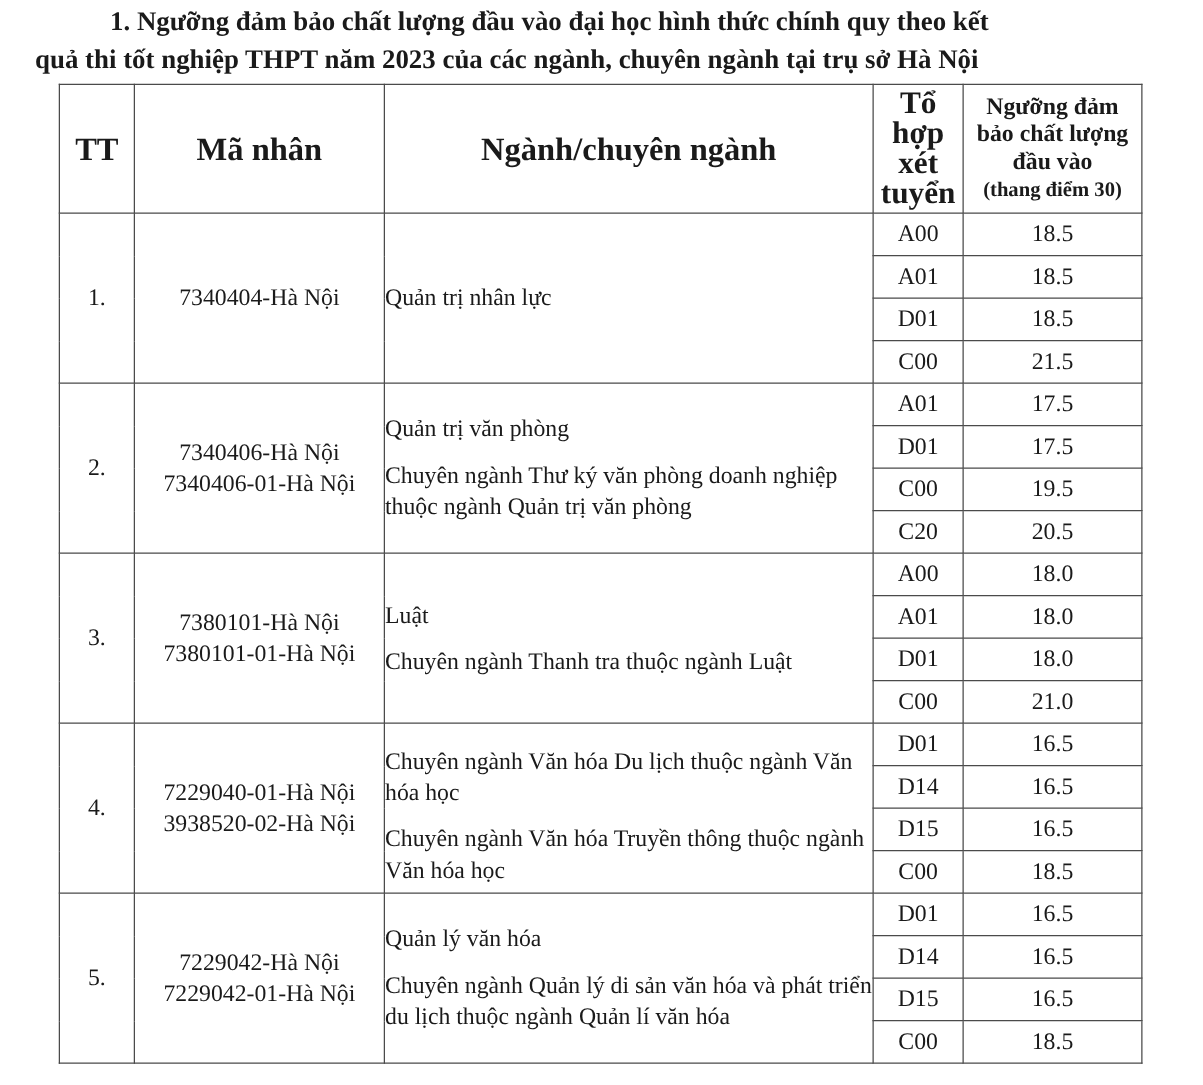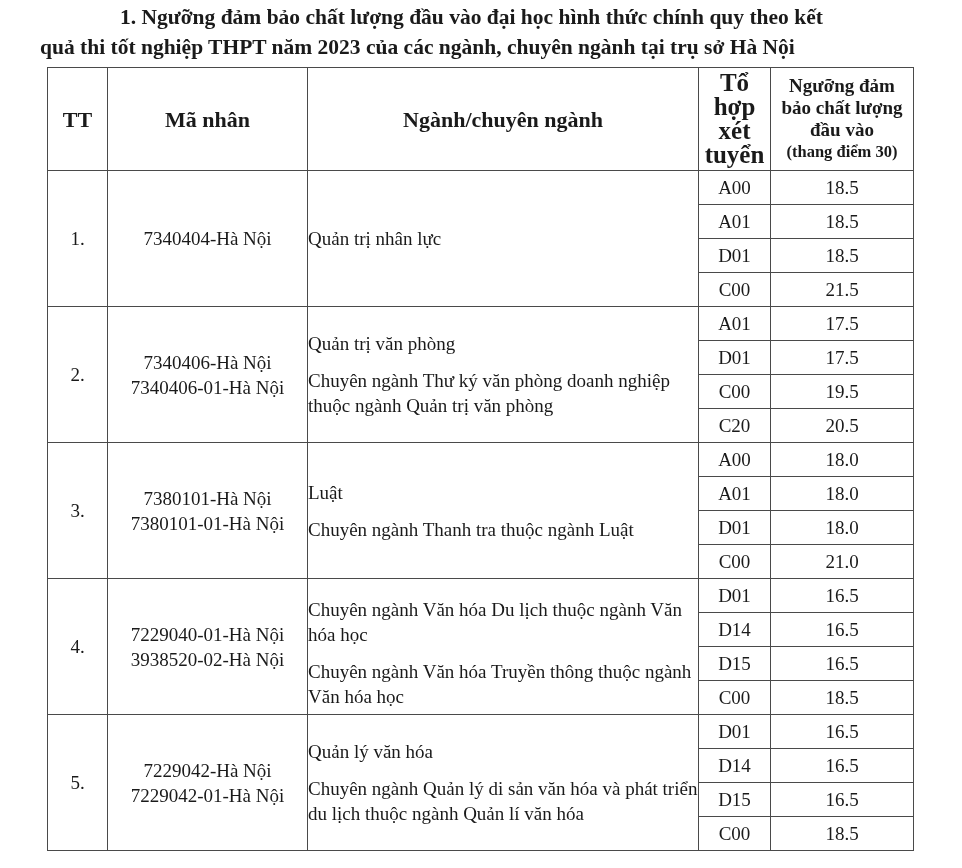--- a/index.html
+++ b/index.html
@@ -5,38 +5,38 @@
     html, body { margin: 0; padding: 0; background: #ffffff; }
     body {
       width: 962px; height: 868px; overflow: hidden; position: relative;
       font-family: "Liberation Serif", "DejaVu Serif", serif;
       color: #1a1a1a;
     }
     .title {
       position: absolute; left: 0; top: 2px; width: 962px;
       font-weight: bold; font-size: 21.5px; line-height: 30px;
     }
-    .title .l1 { display: block; padding-left: 120px; white-space: nowrap; }
-    .title .l2 { display: block; padding-left: 40px; white-space: nowrap; }
+    .title .l1 { display: block; padding-left: 88px; white-space: nowrap; }
+    .title .l2 { display: block; padding-left: 28px; white-space: nowrap; }
     table.main {
       position: absolute; left: 47px; top: 67px;
       border-collapse: collapse; table-layout: fixed;
       font-size: 19px;
     }
     table.main td, table.main th {
       border: 1.5px solid #4a4a4a; padding: 0; vertical-align: middle;
     }
     col.c-tt { width: 60px; }
     col.c-ma { width: 200px; }
     col.c-nganh { width: 391px; }
     col.c-to { width: 72px; }
     col.c-ng { width: 143px; }
     thead th {
       font-weight: bold; height: 102px; text-align: center; line-height: 25px;
-      font-size: 22px;
+      font-size: 26px;
     }
     thead th.h-to { line-height: 24px; font-size: 25px; }
     thead th.h-ng { line-height: 22px; font-size: 19px; white-space: nowrap; }
     thead th.h-ng .scale { font-size: 16.5px; display: block; }
     td.tt { text-align: center; font-size: 19px; }
     td.ma { text-align: center; line-height: 25px; margin-top: 23px; }
     td.nganh { padding-left: 7px; line-height: 25px; }
     td.nganh .it { display: block; margin-top: 12px; }
     td.nganh .rg { display: block; }
     td.to { text-align: center; height: 33px; }

